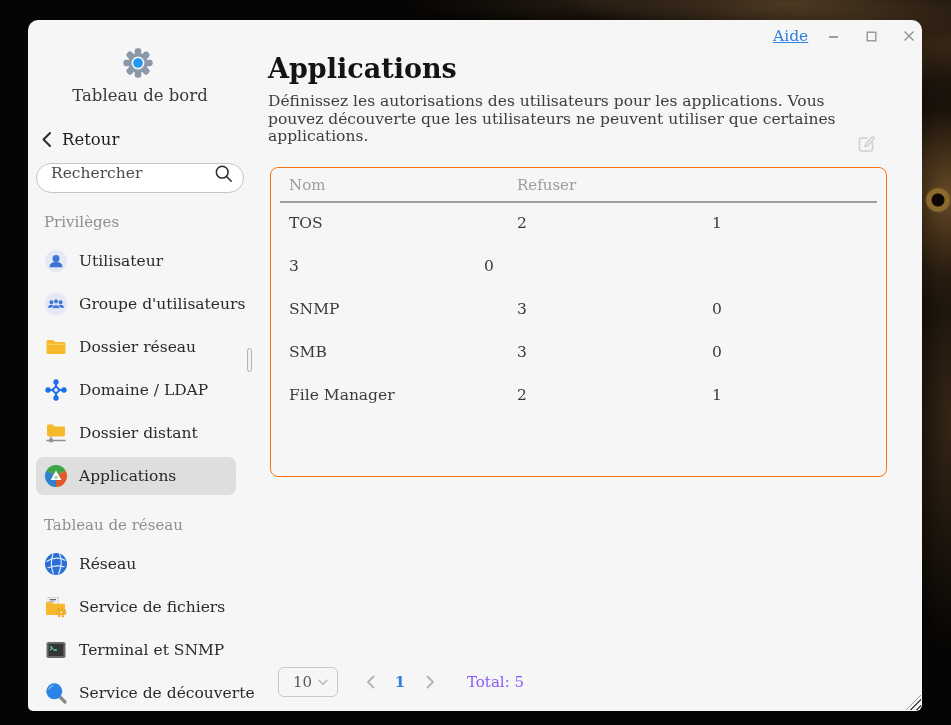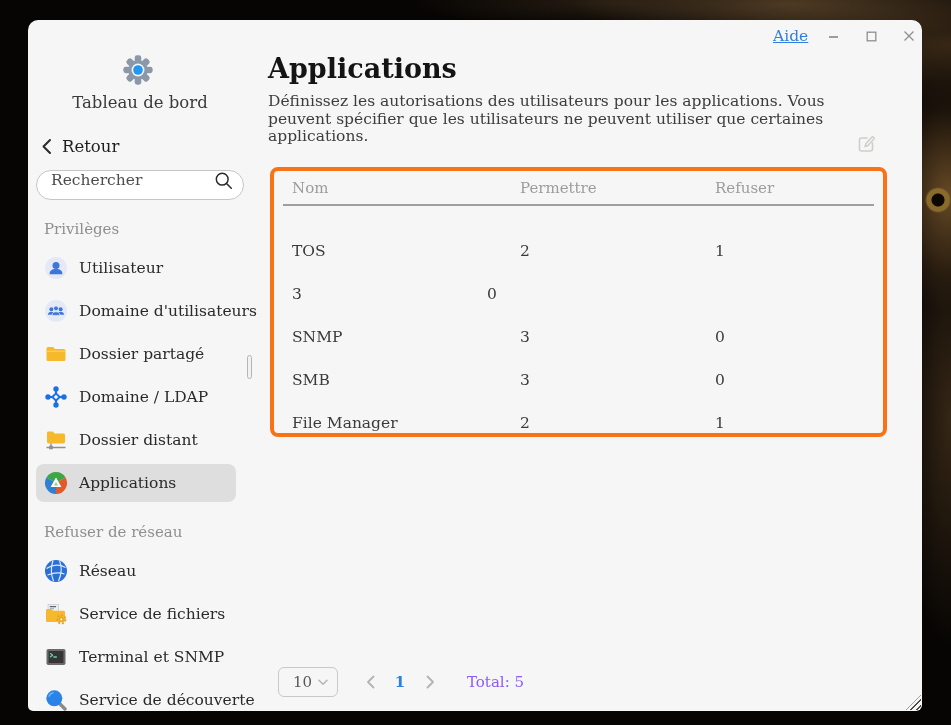--- a/index.html
+++ b/index.html
@@ -24,21 +24,21 @@
   }
 
   
   .help-link { position:absolute; left:745px; top:7px; font-size:15.5px; color:#2e7fe0;
                text-decoration:underline; cursor:pointer; }
   .win-btn { position:absolute; top:8px; width:16px; height:16px; display:flex;
              align-items:center; justify-content:center; cursor:pointer; }
   .wb-min { left:797px; } .wb-max { left:835px; } .wb-close { left:873px; }
 
   
-  .sidebar { position:absolute; left:0; top:7px; width:238px; height:492px; }
+  .sidebar { position:absolute; left:0; top:0; width:238px; height:492px; }
   .dash-gear { position:absolute; left:93px; top:26px; width:34px; height:34px; }
   .dash-label { position:absolute; left:0; top:66px; width:224px; text-align:center;
                 font-size:16.5px; color:#3a3a3a; }
   .back-row { position:absolute; left:12px; top:110px; display:flex; align-items:center;
               gap:9px; cursor:pointer; }
   .back-label { font-size:16.5px; color:#1f1f1f; }
   .search-box { position:absolute; left:8px; top:143px; width:208px; height:30px;
                 background:#fff; border:1px solid #c6c6c6; border-radius:15px;
                 display:flex; align-items:flex-start; padding:0 10px 0 14px; }
   .search-box input { flex:1; border:none; outline:none; background:transparent;
@@ -53,27 +53,27 @@
   .side-scroll-thumb { position:absolute; left:219px; top:328px; width:5px; height:24px;
                background:#f2f2f2; border:1px solid #b5b5b5; border-radius:3px; }
 
   
   .main-title { position:absolute; left:240px; top:33px; font-size:27px; font-weight:bold;
                 color:#141414; }
   .main-desc { position:absolute; left:240px; top:73px; width:578px; font-size:15.5px;
                line-height:17.5px; color:#3d3d3d; }
   .edit-btn { position:absolute; left:828px; top:113px; width:22px; height:22px; cursor:pointer; }
 
-  .perm-table { position:absolute; left:242px; top:147px; width:617px; height:270px;
-                background:#f6f6f7; border:4px solid #f97316; border-radius:8px; }
+  .perm-table { position:absolute; left:242px; top:147px; width:617px; height:310px;
+                background:#f6f6f7; border:1px solid #f97316; border-radius:8px; }
   .pt-header { display:flex; height:33px; align-items:center; padding-left:18px;
                font-size:15px; color:#9c9c9c; }
   .pt-sep { height:2px; margin:0 9px; background:#9f9f9f; }
   .pt-rows { padding-top:11px; }
-  .pt-row { display:flex; height:43px; align-items:flex-end; padding-left:18px;
+  .pt-row { display:flex; height:43px; align-items:flex-start; padding-left:18px;
             font-size:15.5px; color:#3b3b3b; cursor:default; }
   .c1 { width:228px; } .c2 { width:195px; } .c3 { flex:1; }
 
   
   .pager { position:absolute; left:250px; top:647px; height:30px; display:flex;
            align-items:center; }
   .page-size { width:60px; height:30px; border:1px solid #c9c9c9; border-radius:6px;
                display:flex; align-items:center; padding:0 9px 0 14px; cursor:pointer;
                margin-right:24px; background:#f6f6f7; }
   .page-size .val { flex:1; font-size:15px; color:#5a5a5a; }
@@ -162,31 +162,31 @@
               <g fill="#3b76d8">
                 <circle cx="7.4" cy="10.2" r="2"></circle>
                 <path d="M4 15.8 C4 13.6 5.6 12.8 7.4 12.8 C9.2 12.8 10.8 13.6 10.8 15.8 Z"></path>
                 <circle cx="16.6" cy="10.2" r="2"></circle>
                 <path d="M13.2 15.8 C13.2 13.6 14.8 12.8 16.6 12.8 C18.4 12.8 20 13.6 20 15.8 Z"></path>
                 <circle cx="12" cy="9.4" r="2.4" stroke="#e4e9f5" stroke-width="0.8"></circle>
                 <path d="M8.1 16.4 C8.1 13.8 9.9 12.8 12 12.8 C14.1 12.8 15.9 13.8 15.9 16.4 Z" stroke="#e4e9f5" stroke-width="0.8"></path>
               </g>
             </svg>
         </span>
-        <span class="lbl">Domaine d'utilisateurs</span>
+        <span class="lbl">Groupe d'utilisateurs</span>
       </div>
 
       <div class="side-item" style="top:308px">
         <span class="icn">
           <svg width="24" height="24" viewBox="0 0 24 24">
               <path d="M2.5 6.6 Q2.5 5 4.1 5 H9 L11 7.1 H19.9 Q21.5 7.1 21.5 8.7 V17.4 Q21.5 19 19.9 19 H4.1 Q2.5 19 2.5 17.4 Z" fill="#f7b92c"></path>
               <path d="M2.5 9.3 H21.5" stroke="#fcd36a" stroke-width="1.1"></path>
             </svg>
         </span>
-        <span class="lbl">Dossier partagé</span>
+        <span class="lbl">Dossier réseau</span>
       </div>
 
       <div class="side-item" style="top:351px">
         <span class="icn">
           <svg width="24" height="24" viewBox="0 0 24 24">
               <g stroke="#1d6fe8" stroke-width="2.1">
                 <line x1="12" y1="4.5" x2="12" y2="19.5"></line>
                 <line x1="4.5" y1="12" x2="19.5" y2="12"></line>
               </g>
               <g fill="#1d6fe8">
@@ -219,21 +219,21 @@
               <path d="M12 12 L2.47 6.5 A11 11 0 0 1 21.53 6.5 Z" fill="#3fa648"></path>
               <path d="M12 12 L21.53 6.5 A11 11 0 0 1 12 23 Z" fill="#e2592b"></path>
               <path d="M12 12 L12 23 A11 11 0 0 1 2.47 6.5 Z" fill="#2f80d0"></path>
               <path d="M12 6.6 L17.4 16 H6.6 Z" fill="#ffffff"></path>
               <path d="M12 11 L14.2 14.6 H9.8 Z" fill="#3fa648" opacity="0.55"></path>
             </svg>
         </span>
         <span class="lbl">Applications</span>
       </div>
 
-      <div class="sec-header" style="top:496px">Refuser de réseau</div>
+      <div class="sec-header" style="top:496px">Tableau de réseau</div>
 
       <div class="side-item" style="top:525px">
         <span class="icn">
           <svg width="24" height="24" viewBox="0 0 24 24">
               <circle cx="12" cy="12" r="11" fill="#2a6fd6"></circle>
               <g fill="none" stroke="#dce8fb" stroke-width="1.2">
                 <path d="M2.5 9.5 Q12 3.5 21.5 8.5"></path>
                 <path d="M3.5 16 Q13 12.5 20.5 15"></path>
                 <path d="M9 1.5 Q5.5 12 9.5 22"></path>
                 <path d="M15.5 1.8 Q19.5 11 14.5 22"></path>
@@ -280,33 +280,32 @@
               <path d="M5 8.2 A6.2 6.2 0 0 1 9 4.6" fill="none" stroke="#7db8f5" stroke-width="1.4" stroke-linecap="round"></path>
             </svg>
         </span>
         <span class="lbl">Service de découverte</span>
       </div>
 
       <div class="side-scroll-thumb"></div>
     </div>
 
     <div class="main-title">Applications</div>
-    <div class="main-desc">Définissez les autorisations des utilisateurs pour les applications. Vous peuvent spécifier que les utilisateurs ne peuvent utiliser que certaines applications.</div>
+    <div class="main-desc">Définissez les autorisations des utilisateurs pour les applications. Vous pouvez découverte que les utilisateurs ne peuvent utiliser que certaines applications.</div>
 
     <div class="edit-btn">
       <svg width="21" height="21" viewBox="0 0 21 21">
           <path d="M16.5 10 V16 Q16.5 18 14.5 18 H5.5 Q3.5 18 3.5 16 V7 Q3.5 5 5.5 5 H11" fill="none" stroke="#cfcfc9" stroke-width="1.6" stroke-linecap="round"></path>
           <path d="M9 13.5 L10 10.5 L16.5 3.5 L18.5 5.3 L12 12.5 Z" fill="none" stroke="#cfcfc9" stroke-width="1.5" stroke-linejoin="round"></path>
         </svg>
     </div>
 
     <div class="perm-table">
       <div class="pt-header">
         <span class="c1">Nom</span>
-        <span class="c2">Permettre</span>
         <span class="c3">Refuser</span>
       </div>
       <div class="pt-sep"></div>
       <div class="pt-rows">
         <div class="pt-row">
           <span class="c1">TOS</span>
           <span class="c2">2</span>
           <span class="c3">1</span>
         </div>
         <div class="pt-row">

